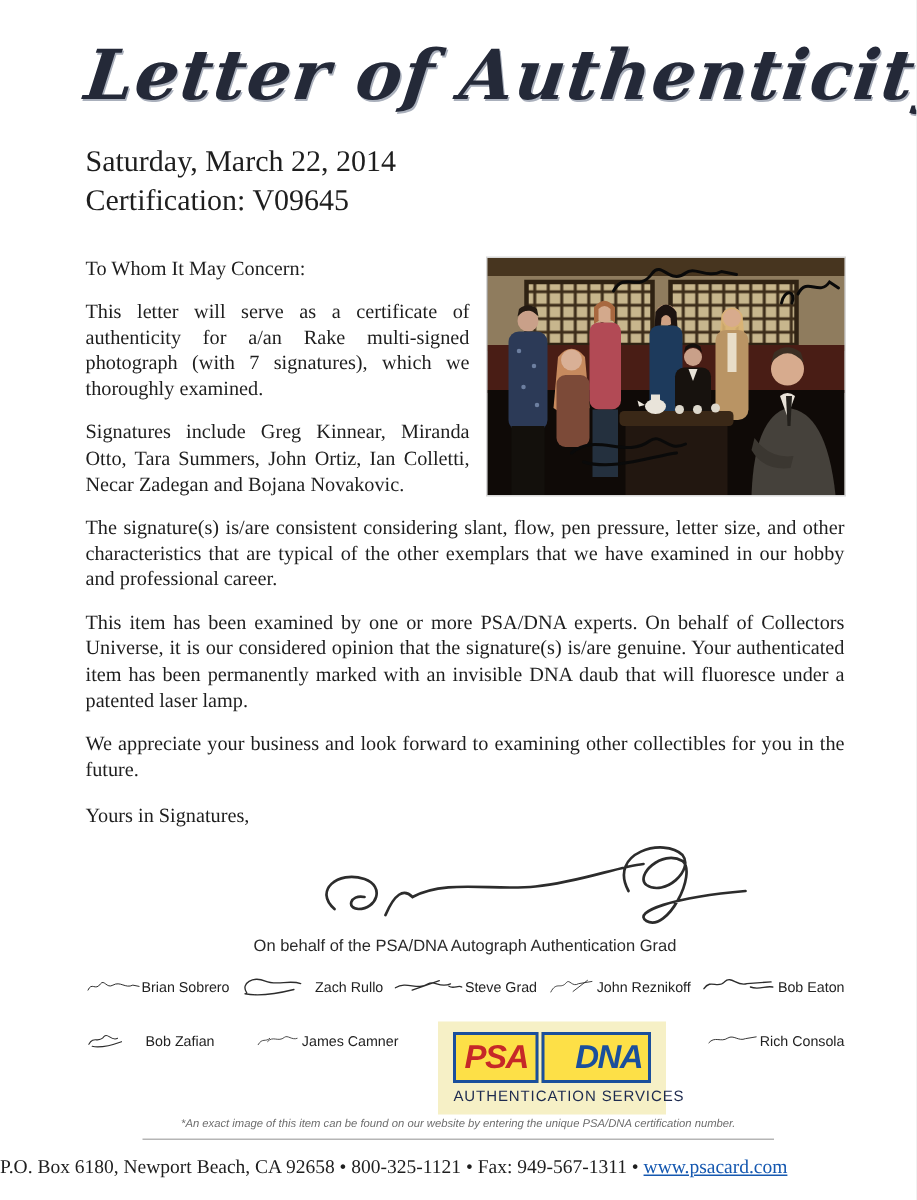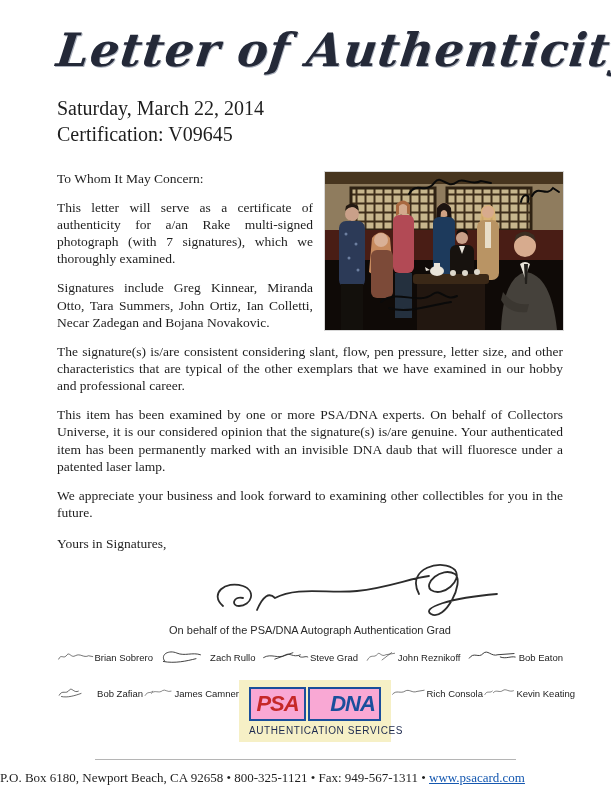--- a/index.html
+++ b/index.html
@@ -38,21 +38,21 @@
   .sig-name{
     font-family:"Liberation Sans",sans-serif;font-size:9.5px;color:#222;
     margin-top:1px;white-space:nowrap;
   }
   .psadna-logo{
     background:#f6f0c6;padding:7px 10px 6px 10px;text-align:center;
     width:132px;
   }
   .logo-boxes{display:flex;justify-content:center;gap:2px;}
   .logo-box{
-    border:2px solid #1a4f9c;background:#f9a8d4;width:58px;height:30px;
+    border:2px solid #1a4f9c;background:#fde047;width:58px;height:30px;
     display:flex;align-items:center;justify-content:center;
     font-family:"Liberation Sans",sans-serif;font-weight:700;
     font-style:italic;font-size:22px;letter-spacing:-1px;line-height:1;
   }
   .logo-psa{color:#c62828;}
   .logo-dna{color:#1a4f9c;padding-left:16px;}
   .logo-subtitle{
     font-family:Liberation Sans, sans-serif;font-size:10px;
     color:#1d2a4f;letter-spacing:0.6px;margin-top:4px;white-space:nowrap;
   }
@@ -248,28 +248,23 @@
         </div>
         <div class="logo-subtitle">AUTHENTICATION SERVICES</div>
       </div>
 
       <div class="sig-col" style="width:92px">
         <svg width="88" height="26" viewBox="0 0 90 26">
           <path class="sig" d="M4,16 C14,4 24,16 36,8 C46,2 54,14 66,9 L84,6"></path>
           </svg>
         <div class="sig-name">Rich Consola</div>
       </div>
-      <div class="sig-col" style="width:92px">
-        <svg width="88" height="26" viewBox="0 0 90 26">
-          <path class="sig" d="M5,17 C11,5 17,15 25,8 M28,12 C36,2 44,14 54,6 C62,0 70,12 82,7"></path>
-          </svg>
-        <div class="sig-name">Kevin Keating</div>
-      </div>
-    </div>
-  </div>
-
+    </div>
+  </div>
+
+  <div class="footnote">*An exact image of this item can be found on our website by entering the unique PSA/DNA certification number.</div>
   <div class="footer-rule"></div>
   <div class="footer">
     <span>P.O. Box 6180, Newport Beach, CA 92658 • 800-325-1121 • Fax: 949-567-1311 •</span>
     <a href="#">www.psacard.com</a>
   </div>
 
 </div>
 
 </body></html>

